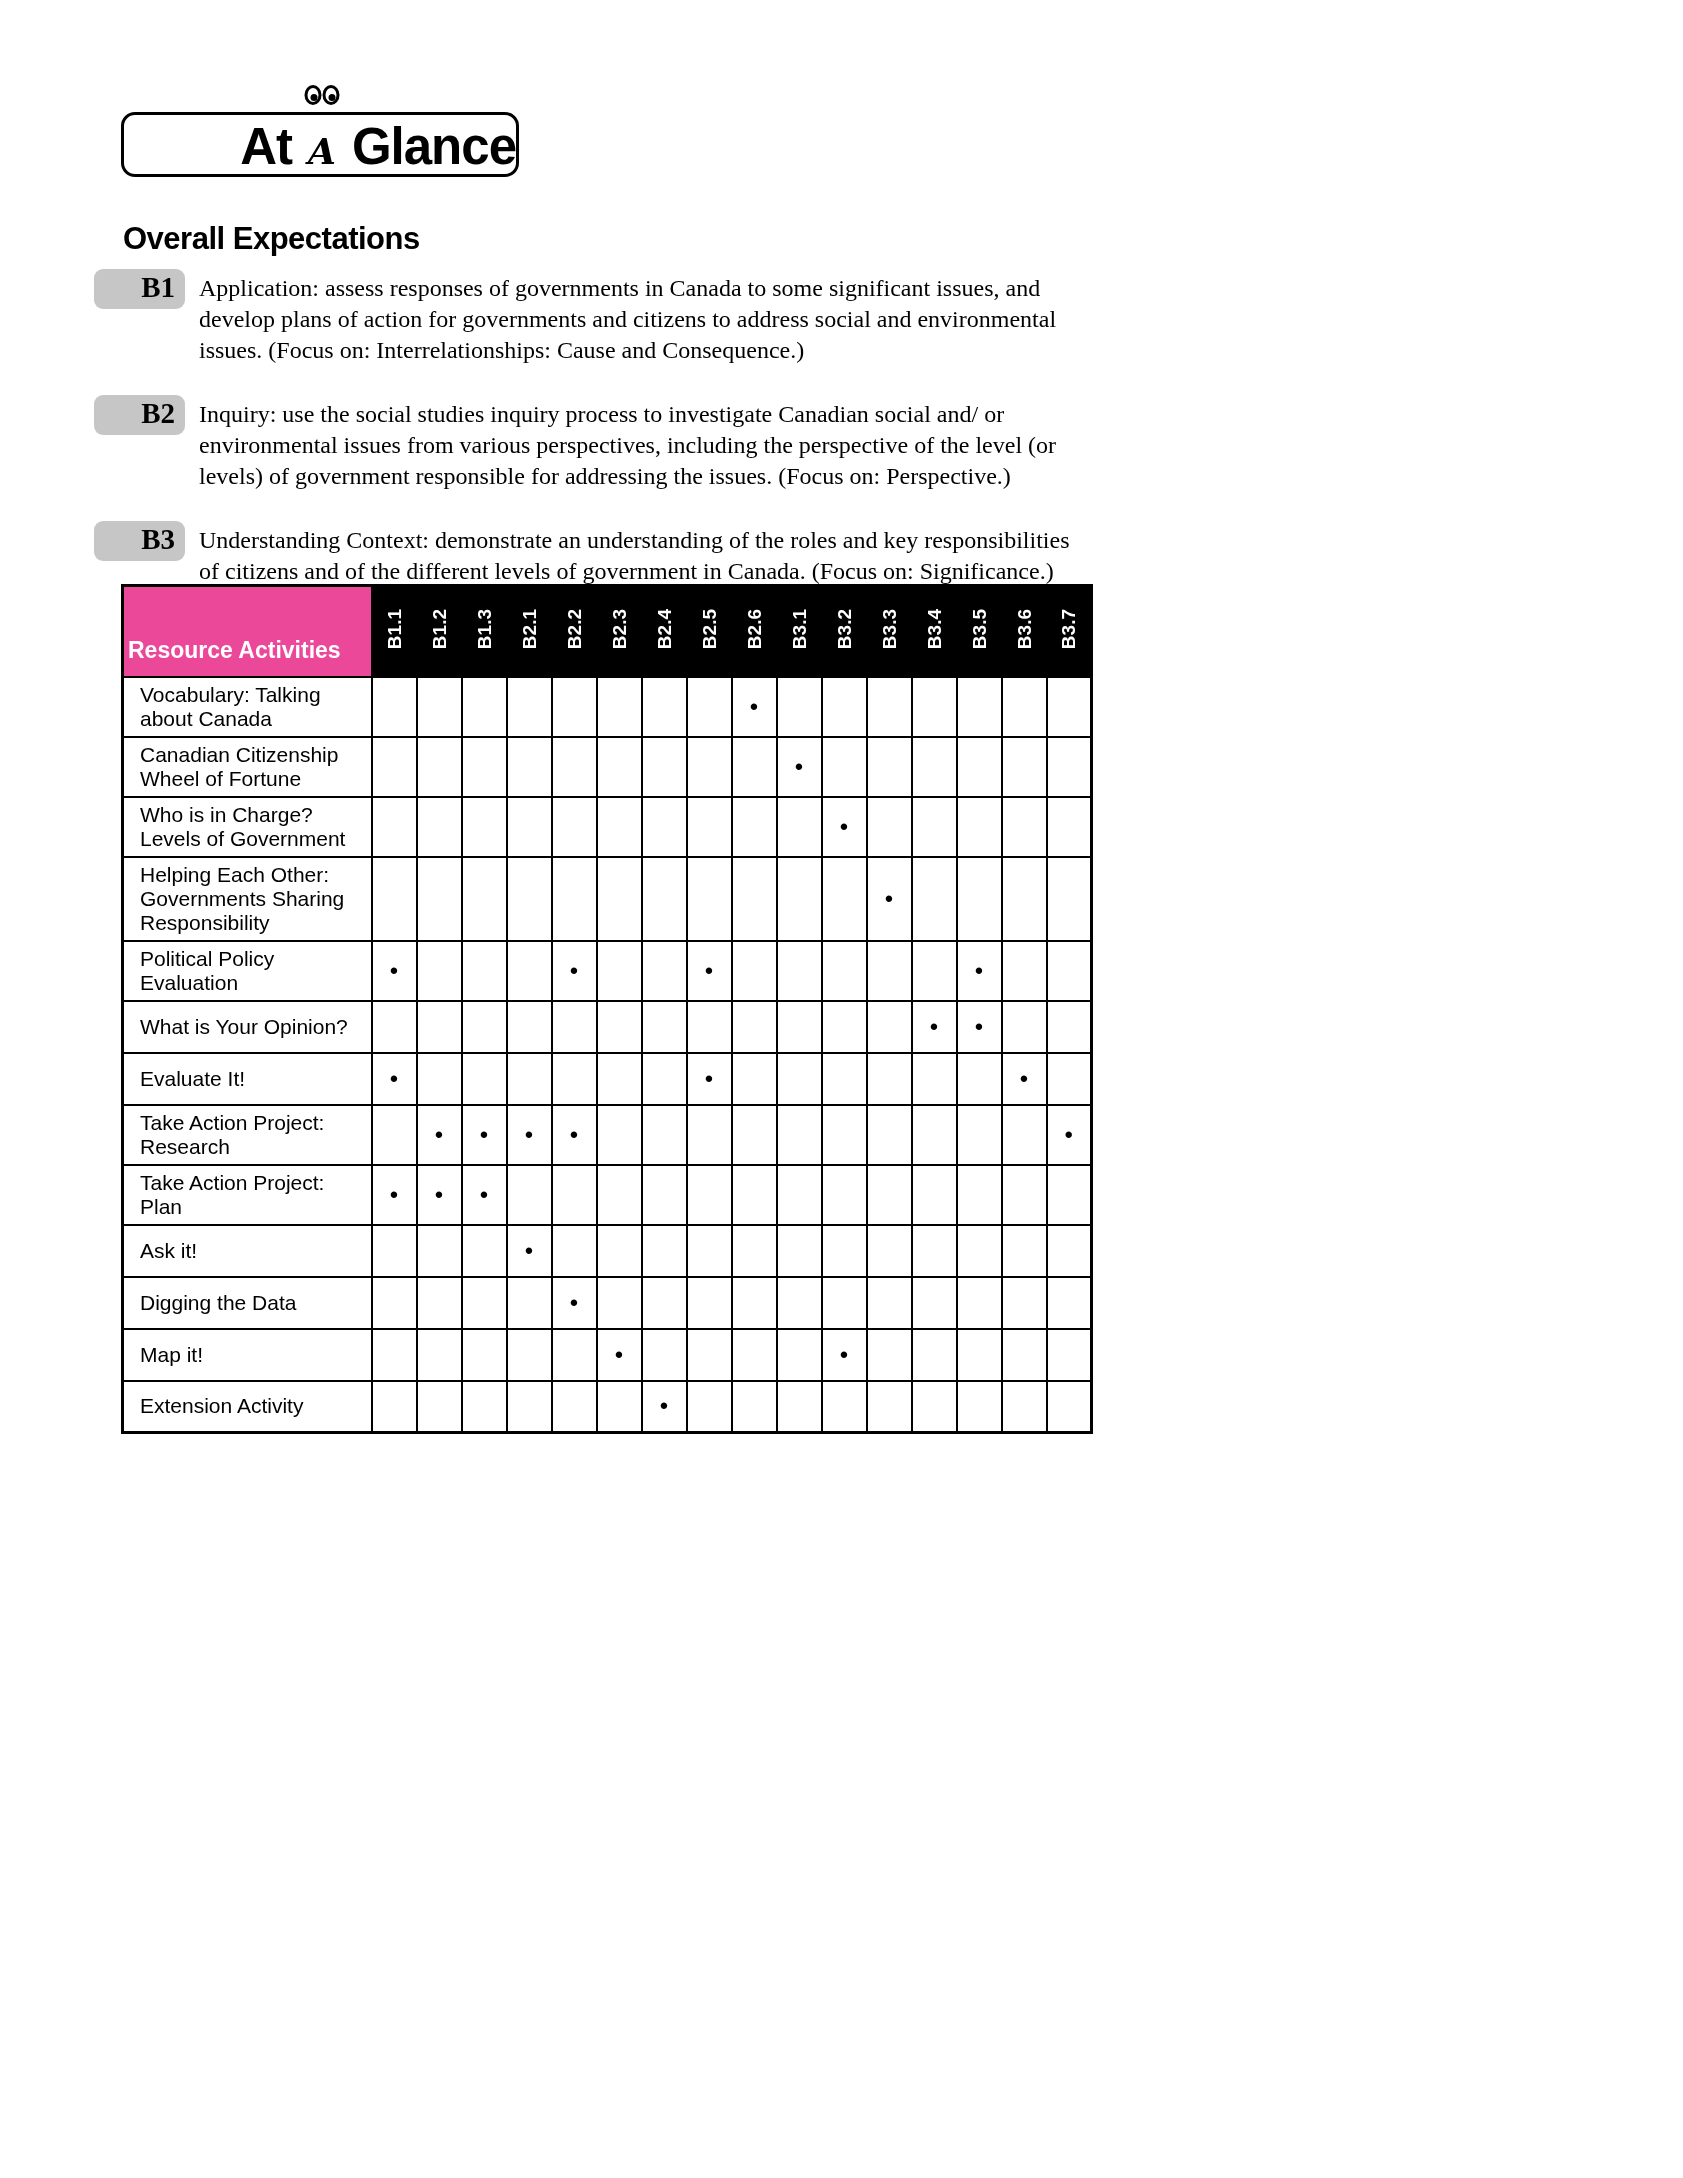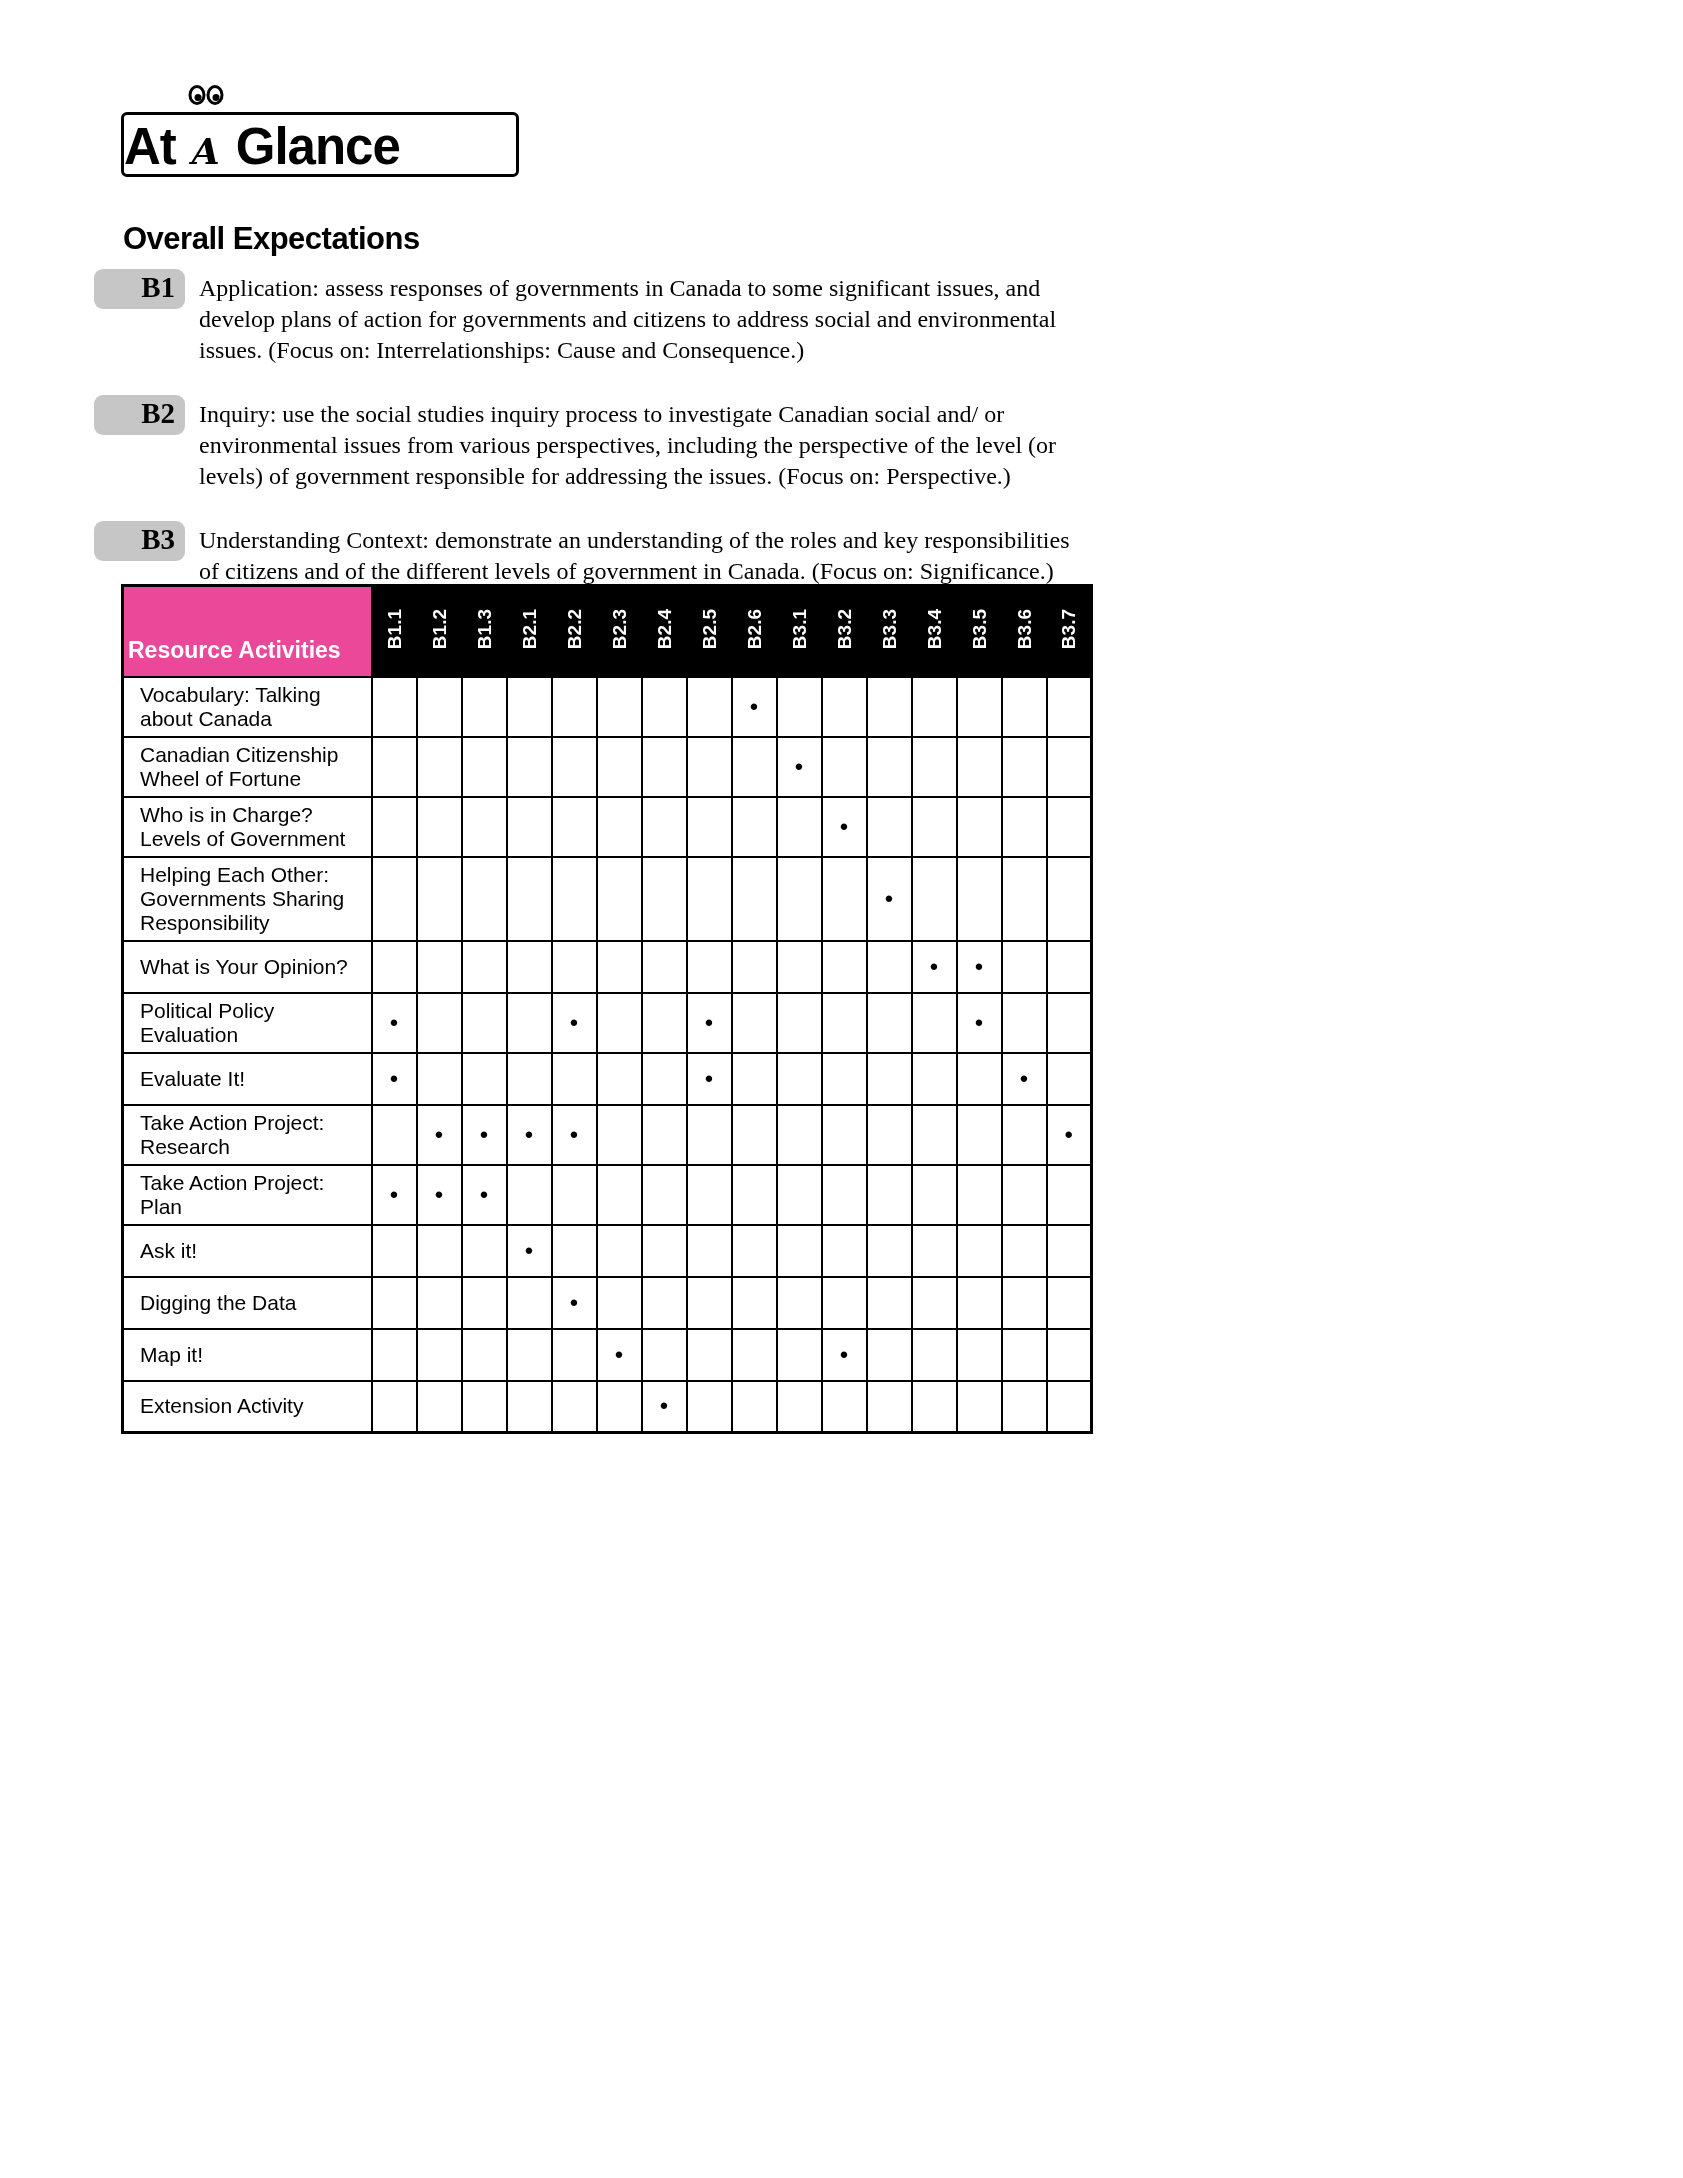--- a/index.html
+++ b/index.html
@@ -5,22 +5,22 @@
   * { margin:0; padding:0; box-sizing:border-box; }
   html,body { background:#ffffff; }
   .page {
     position:relative; width:1683px; height:2178px; background:#fff;
     font-family:"Liberation Sans", sans-serif; color:#000;
   }
 
   
   .logo-box {
     position:absolute; left:121px; top:112px; width:398px; height:65px;
-    border:3px solid #000; border-radius:6px;
-    display:flex; align-items:baseline; justify-content:flex-start; gap:16px;
+    border:3px solid #000; border-radius:14px;
+    display:flex; align-items:baseline; justify-content:flex-end; gap:16px;
     padding-top:6px;
   }
   .logo-word {
     font-family:"Liberation Sans", sans-serif; font-weight:bold;
     font-size:51px; letter-spacing:-1px; line-height:1;
   }
   .glance-a { position:relative; display:inline-block; }
   .a-letter {
     font-family:"DejaVu Serif", serif; font-style:italic; font-weight:bold;
     font-size:36px; line-height:1;
@@ -215,53 +215,53 @@
           <td class="mark-cell"></td>
           <td class="mark-cell"></td>
           <td class="mark-cell"></td>
           <td class="mark-cell">•</td>
           <td class="mark-cell"></td>
           <td class="mark-cell"></td>
           <td class="mark-cell"></td>
           <td class="mark-cell"></td>
         </tr>
         <tr>
+          <td class="row-label">Political Policy Evaluation</td>
+          <td class="mark-cell">•</td>
+          <td class="mark-cell"></td>
+          <td class="mark-cell"></td>
+          <td class="mark-cell"></td>
+          <td class="mark-cell">•</td>
+          <td class="mark-cell"></td>
+          <td class="mark-cell"></td>
+          <td class="mark-cell">•</td>
+          <td class="mark-cell"></td>
+          <td class="mark-cell"></td>
+          <td class="mark-cell"></td>
+          <td class="mark-cell"></td>
+          <td class="mark-cell"></td>
+          <td class="mark-cell">•</td>
+          <td class="mark-cell"></td>
+          <td class="mark-cell"></td>
+        </tr>
+        <tr>
           <td class="row-label">What is Your Opinion?</td>
           <td class="mark-cell"></td>
           <td class="mark-cell"></td>
           <td class="mark-cell"></td>
           <td class="mark-cell"></td>
           <td class="mark-cell"></td>
           <td class="mark-cell"></td>
           <td class="mark-cell"></td>
           <td class="mark-cell"></td>
           <td class="mark-cell"></td>
           <td class="mark-cell"></td>
           <td class="mark-cell"></td>
           <td class="mark-cell"></td>
           <td class="mark-cell">•</td>
-          <td class="mark-cell">•</td>
-          <td class="mark-cell"></td>
-          <td class="mark-cell"></td>
-        </tr>
-        <tr>
-          <td class="row-label">Political Policy Evaluation</td>
-          <td class="mark-cell">•</td>
-          <td class="mark-cell"></td>
-          <td class="mark-cell"></td>
-          <td class="mark-cell"></td>
-          <td class="mark-cell">•</td>
-          <td class="mark-cell"></td>
-          <td class="mark-cell"></td>
-          <td class="mark-cell">•</td>
-          <td class="mark-cell"></td>
-          <td class="mark-cell"></td>
-          <td class="mark-cell"></td>
-          <td class="mark-cell"></td>
-          <td class="mark-cell"></td>
           <td class="mark-cell">•</td>
           <td class="mark-cell"></td>
           <td class="mark-cell"></td>
         </tr>
         <tr>
           <td class="row-label">Evaluate It!</td>
           <td class="mark-cell">•</td>
           <td class="mark-cell"></td>
           <td class="mark-cell"></td>
           <td class="mark-cell"></td>

